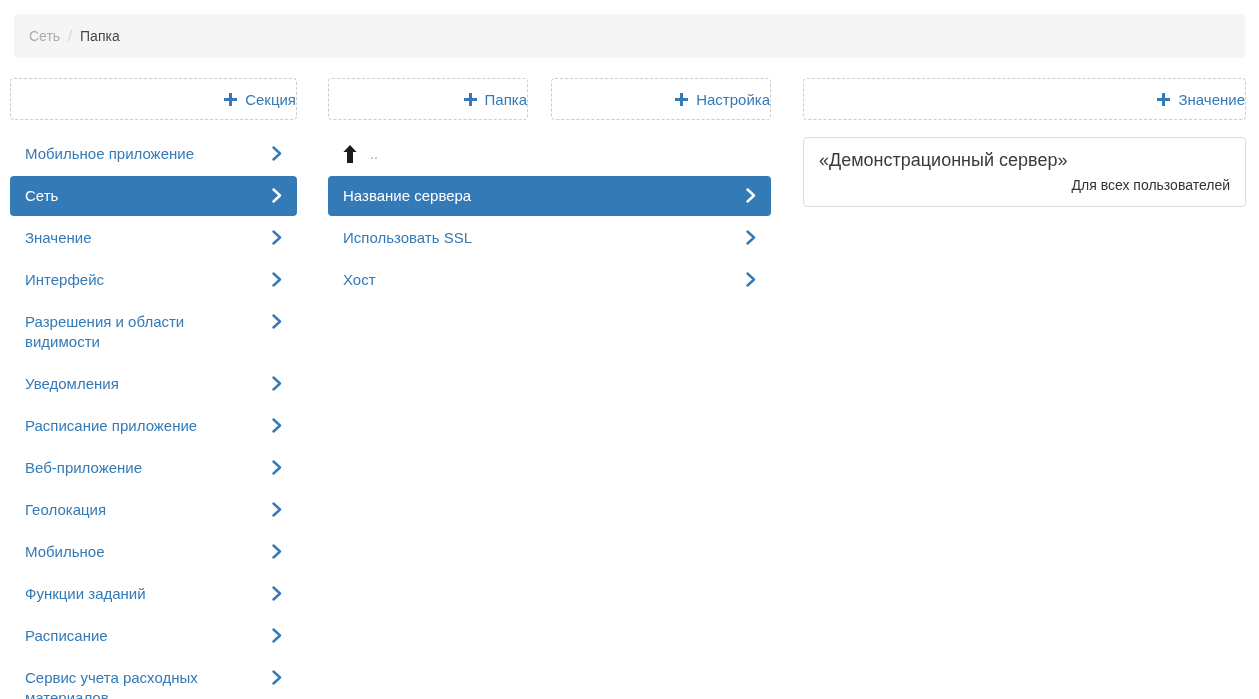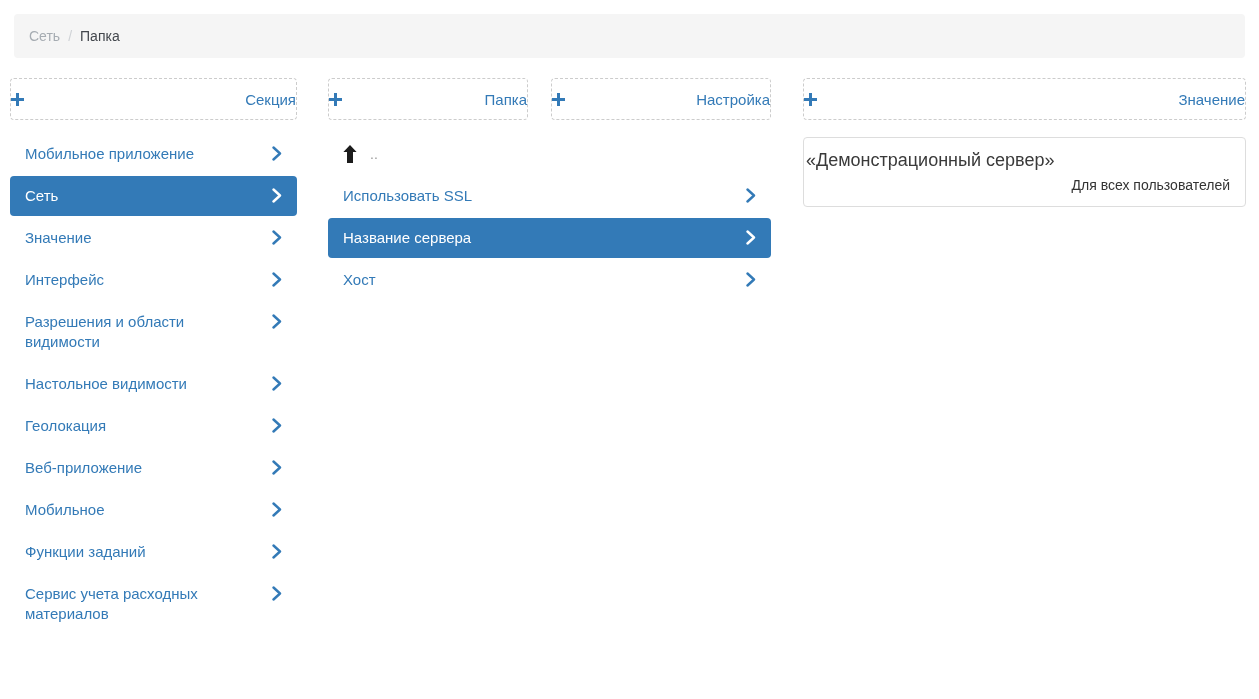--- a/index.html
+++ b/index.html
@@ -39,21 +39,21 @@
     padding-left: 10px;
   }
   .col-sections { width: 287px; margin-right: 31px; }
   .col-middle   { width: 443px; margin-right: 32px; }
   .col-values   { width: 443px; }
 
   
   .add-btn {
     display: flex;
     align-items: center;
-    justify-content: space-between;
+    justify-content: flex-end;
     width: 100%;
     height: 42px;
     background: #fff;
     border: 1px dashed #ccc;
     border-radius: 4px;
     color: var(--accent);
     font-size: 15px;
     font-family: inherit;
     cursor: pointer;
     padding: 0;
@@ -96,21 +96,21 @@
     margin-left: 13px;
     line-height: 10px;
     align-self: center;
   }
 
   
   .value-card {
     margin-top: 17px;
     border: 1px solid #ddd;
     border-radius: 4px;
-    padding: 9px 15px 11px 2px;
+    padding: 9px 15px 11px 15px;
     cursor: pointer;
   }
   .vc-title { font-size: 18px; color: #3a3a3a; line-height: 26px; }
   .vc-subtitle { font-size: 14px; color: #333; line-height: 19px; margin-top: 3px; text-align: right; }
 
   svg { display: block; }
 </style>
 </head>
 <body>
 
@@ -157,45 +157,57 @@
             <path d="M1.5 1.5l6.5 6-6.5 6" fill="none" stroke="currentColor" stroke-width="2.4" stroke-linecap="round" stroke-linejoin="round"></path>
           </svg>
         </div>
         <div class="nav-item">
           <span class="label">Разрешения и области видимости</span>
           <svg class="chev" width="10" height="15" viewBox="0 0 10 15">
             <path d="M1.5 1.5l6.5 6-6.5 6" fill="none" stroke="currentColor" stroke-width="2.4" stroke-linecap="round" stroke-linejoin="round"></path>
           </svg>
         </div>
         <div class="nav-item">
-          <span class="label">Настольное видимости</span>
+          <span class="label">Уведомления</span>
+          <svg class="chev" width="10" height="15" viewBox="0 0 10 15">
+            <path d="M1.5 1.5l6.5 6-6.5 6" fill="none" stroke="currentColor" stroke-width="2.4" stroke-linecap="round" stroke-linejoin="round"></path>
+          </svg>
+        </div>
+        <div class="nav-item">
+          <span class="label">Расписание приложение</span>
+          <svg class="chev" width="10" height="15" viewBox="0 0 10 15">
+            <path d="M1.5 1.5l6.5 6-6.5 6" fill="none" stroke="currentColor" stroke-width="2.4" stroke-linecap="round" stroke-linejoin="round"></path>
+          </svg>
+        </div>
+        <div class="nav-item">
+          <span class="label">Веб-приложение</span>
           <svg class="chev" width="10" height="15" viewBox="0 0 10 15">
             <path d="M1.5 1.5l6.5 6-6.5 6" fill="none" stroke="currentColor" stroke-width="2.4" stroke-linecap="round" stroke-linejoin="round"></path>
           </svg>
         </div>
         <div class="nav-item">
           <span class="label">Геолокация</span>
           <svg class="chev" width="10" height="15" viewBox="0 0 10 15">
             <path d="M1.5 1.5l6.5 6-6.5 6" fill="none" stroke="currentColor" stroke-width="2.4" stroke-linecap="round" stroke-linejoin="round"></path>
           </svg>
         </div>
         <div class="nav-item">
-          <span class="label">Веб-приложение</span>
-          <svg class="chev" width="10" height="15" viewBox="0 0 10 15">
-            <path d="M1.5 1.5l6.5 6-6.5 6" fill="none" stroke="currentColor" stroke-width="2.4" stroke-linecap="round" stroke-linejoin="round"></path>
-          </svg>
-        </div>
-        <div class="nav-item">
           <span class="label">Мобильное</span>
           <svg class="chev" width="10" height="15" viewBox="0 0 10 15">
             <path d="M1.5 1.5l6.5 6-6.5 6" fill="none" stroke="currentColor" stroke-width="2.4" stroke-linecap="round" stroke-linejoin="round"></path>
           </svg>
         </div>
         <div class="nav-item">
           <span class="label">Функции заданий</span>
+          <svg class="chev" width="10" height="15" viewBox="0 0 10 15">
+            <path d="M1.5 1.5l6.5 6-6.5 6" fill="none" stroke="currentColor" stroke-width="2.4" stroke-linecap="round" stroke-linejoin="round"></path>
+          </svg>
+        </div>
+        <div class="nav-item">
+          <span class="label">Расписание</span>
           <svg class="chev" width="10" height="15" viewBox="0 0 10 15">
             <path d="M1.5 1.5l6.5 6-6.5 6" fill="none" stroke="currentColor" stroke-width="2.4" stroke-linecap="round" stroke-linejoin="round"></path>
           </svg>
         </div>
         <div class="nav-item">
           <span class="label">Сервис учета расходных материалов</span>
           <svg class="chev" width="10" height="15" viewBox="0 0 10 15">
             <path d="M1.5 1.5l6.5 6-6.5 6" fill="none" stroke="currentColor" stroke-width="2.4" stroke-linecap="round" stroke-linejoin="round"></path>
           </svg>
         </div>
@@ -224,28 +236,28 @@
 
     <div class="up-row">
       <svg width="14" height="18" viewBox="0 0 14 18">
           <path d="M7 0l6.6 7H10v11H4V7H.4z" fill="#1c1c1c"></path>
         </svg>
       <span class="dots">..</span>
     </div>
 
     <div class="nav-list settings-list">
 
-    <div class="nav-item">
+    <div class="nav-item selected">
+          <span class="label">Название сервера</span>
+          <svg class="chev" width="10" height="15" viewBox="0 0 10 15">
+            <path d="M1.5 1.5l6.5 6-6.5 6" fill="none" stroke="currentColor" stroke-width="2.4" stroke-linecap="round" stroke-linejoin="round"></path>
+          </svg>
+        </div>
+        <div class="nav-item">
           <span class="label">Использовать SSL</span>
-          <svg class="chev" width="10" height="15" viewBox="0 0 10 15">
-            <path d="M1.5 1.5l6.5 6-6.5 6" fill="none" stroke="currentColor" stroke-width="2.4" stroke-linecap="round" stroke-linejoin="round"></path>
-          </svg>
-        </div>
-        <div class="nav-item selected">
-          <span class="label">Название сервера</span>
           <svg class="chev" width="10" height="15" viewBox="0 0 10 15">
             <path d="M1.5 1.5l6.5 6-6.5 6" fill="none" stroke="currentColor" stroke-width="2.4" stroke-linecap="round" stroke-linejoin="round"></path>
           </svg>
         </div>
         <div class="nav-item">
           <span class="label">Хост</span>
           <svg class="chev" width="10" height="15" viewBox="0 0 10 15">
             <path d="M1.5 1.5l6.5 6-6.5 6" fill="none" stroke="currentColor" stroke-width="2.4" stroke-linecap="round" stroke-linejoin="round"></path>
           </svg>
         </div>

